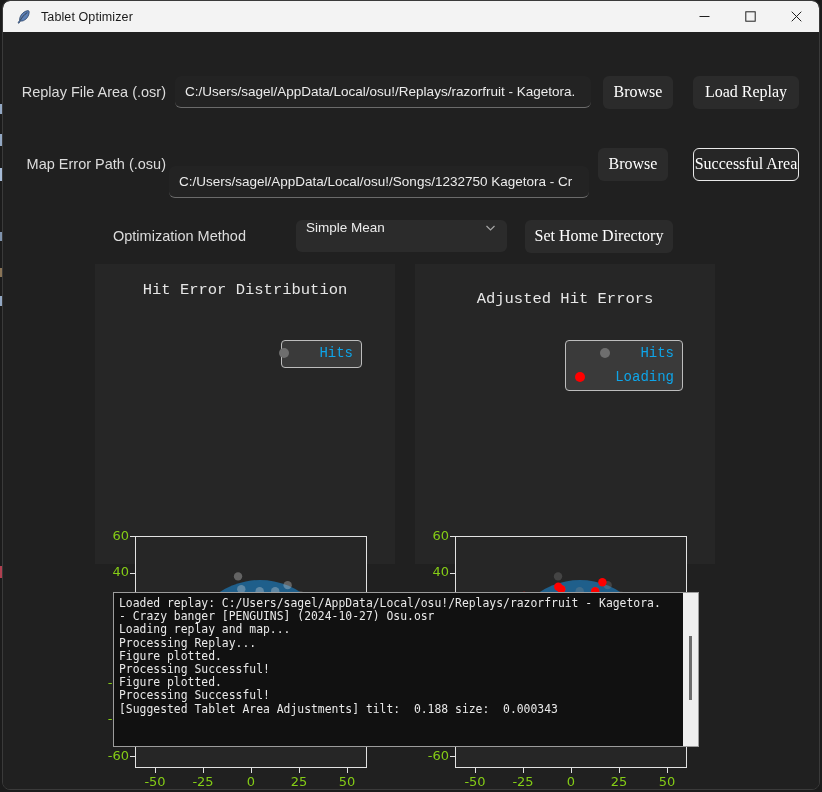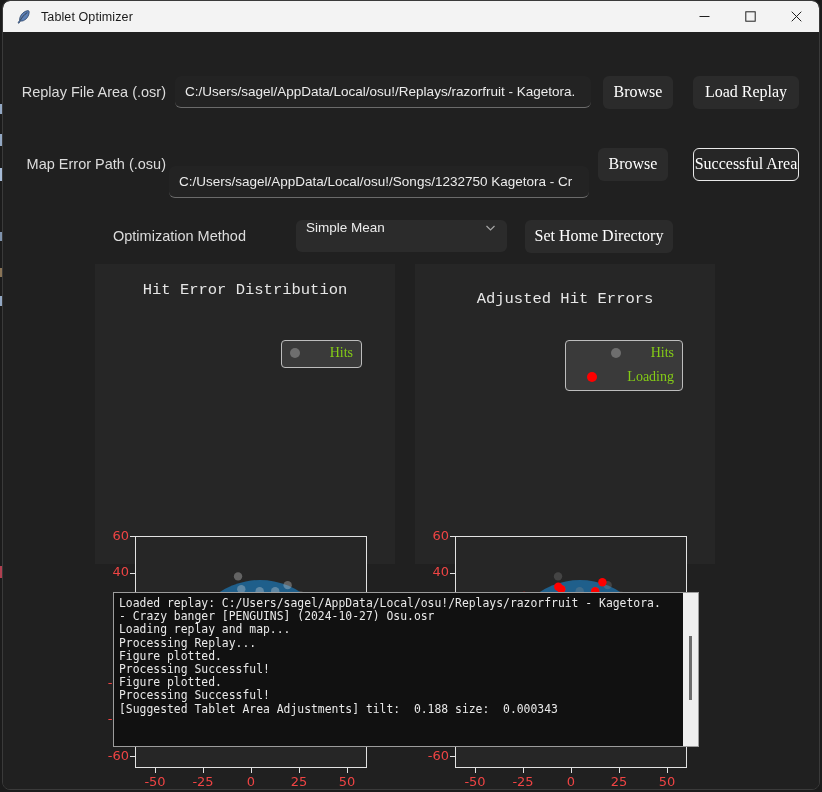--- a/index.html
+++ b/index.html
@@ -154,21 +154,21 @@
   }
   .axes {
     position: absolute;
     background: #262626;
     border: 1.2px solid #e2e2e2;
     box-sizing: border-box;
     overflow: hidden;
   }
   .tick-label {
     position: absolute;
-    color: #ef4444;
+    color: #84cc16;
     font-size: 13px;
     font-family: "DejaVu Sans", sans-serif;
     white-space: nowrap;
   }
   .tick-y { text-align: right; }
   .tick-x { text-align: center; }
   .tickmark { position: absolute; background: #e2e2e2; }
 
   .legend-box {
     position: absolute;
@@ -184,23 +184,23 @@
     height: 24px;
     padding: 0 8px;
     justify-content: flex-end;
   }
   .legend-dot {
     width: 10px; height: 10px;
     border-radius: 50%;
     flex: 0 0 auto;
   }
   .legend-label {
-    color: #84cc16;
+    color: #0ea5e9;
     font-size: 14px;
-    font-family: Liberation Serif, serif;
+    font-family: Liberation Mono, monospace;
     margin-left: 30px;
   }
 
   
   #log-wrap {
     position: absolute;
     background: #111111;
     border: 1px solid #9c9c9c;
     box-sizing: border-box;
     display: flex;

